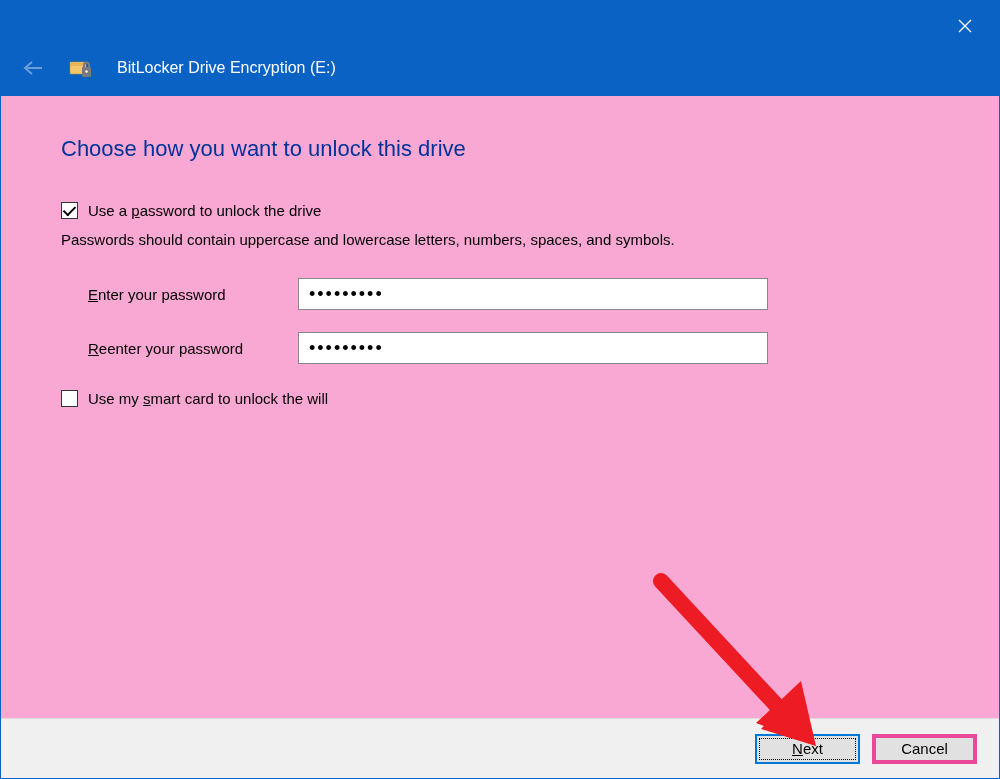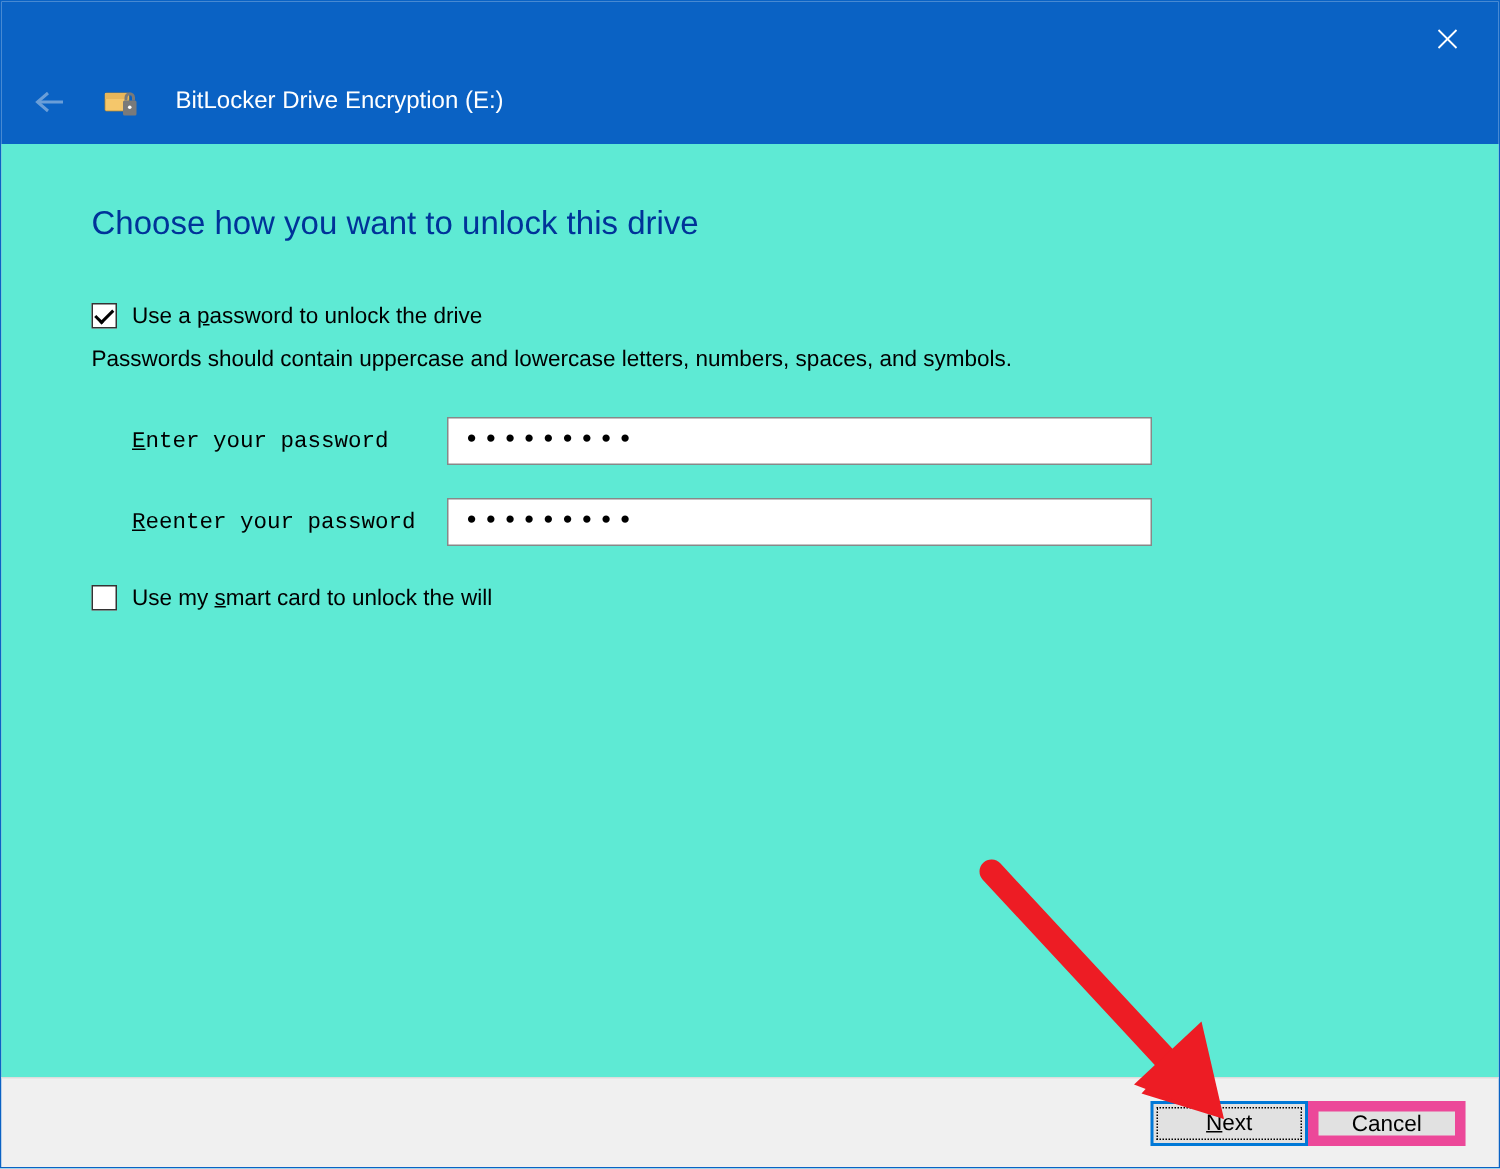--- a/index.html
+++ b/index.html
@@ -6,34 +6,34 @@
     html, body { width: 1000px; height: 779px; font-family: "Segoe UI", Tahoma, sans-serif; font-size: 15px; color: #000; background: #fff; overflow: hidden; }
     .window { width: 1000px; height: 779px; border: 1px solid #0a62c4; display: flex; flex-direction: column; position: relative; }
     .titlebar { height: 95px; background: #0a62c4; color: #fff; position: relative; }
     .close-btn { position: absolute; top: 10px; right: 14px; width: 40px; height: 30px; display: flex; align-items: center; justify-content: center; cursor: pointer; }
     .close-btn svg { stroke: #fff; stroke-width: 1.2; }
     .title-row { position: absolute; left: 20px; top: 55px; display: flex; align-items: center; gap: 24px; }
     .back-btn { width: 24px; height: 24px; display: flex; align-items: center; justify-content: center; cursor: default; }
     .back-btn svg { stroke: #6a9ed8; stroke-width: 2; fill: none; }
     .app-icon { width: 24px; height: 20px; display: flex; align-items: center; justify-content: center; }
     .window-title { font-size: 16px; color: #fff; }
-    .content { flex: 1; padding: 40px 60px 0 60px; background: #5eead4; }
+    .content { flex: 1; padding: 40px 60px 0 60px; background: #f9a8d4; }
     .heading { color: #003399; font-size: 22px; font-weight: 400; margin-bottom: 40px; }
     .opt-row { display: flex; align-items: center; gap: 10px; margin-bottom: 10px; }
     .chk { width: 17px; height: 17px; border: 1px solid #333; background: #fff; display: inline-flex; align-items: center; justify-content: center; cursor: pointer; flex-shrink: 0; }
     .chk.checked::after { content: ""; display: block; width: 5px; height: 10px; border: solid #000; border-width: 0 2px 2px 0; transform: rotate(45deg) translate(-1px,-1px); }
     .opt-label { font-size: 15px; text-align: center; }
     .und { text-decoration: underline; }
     .sub-text { font-size: 15px; margin-bottom: 28px; line-height: 1.4; }
-    .field-row { display: flex; align-items: center; margin-left: 27px; margin-bottom: 22px; font-family: Liberation Mono, monospace; }
+    .field-row { display: flex; align-items: center; margin-left: 27px; margin-bottom: 22px; }
     .field-label { width: 210px; font-size: 15px; }
     .pwd-input { width: 470px; height: 32px; border: 1px solid #888; padding: 4px 10px; font-size: 18px; letter-spacing: 2px; font-family: inherit; }
     .opt-group-2 { margin-top: 26px; }
-    .footer { height: 60px; background: #f0f0f0; border-top: 1px solid #ddd; display: flex; align-items: center; justify-content: flex-end; padding-right: 22px; }
-    .btn { width: 105px; height: 30px; background: #e1e1e1; border: 7px solid #ec4899; font-size: 15px; font-family: inherit; cursor: pointer; }
+    .footer { height: 60px; background: #f0f0f0; border-top: 1px solid #ddd; display: flex; align-items: center; justify-content: flex-end; padding-right: 22px; gap: 12px; }
+    .btn { width: 105px; height: 30px; background: #e1e1e1; border: 4px solid #ec4899; font-size: 15px; font-family: inherit; cursor: pointer; }
     .btn.primary { border: 2px solid #0078d7; outline: 1px dotted #000; outline-offset: -5px; }
     .arrow-overlay { position: absolute; left: 640px; top: 560px; pointer-events: none; }
   </style>
 </head>
 <body>
 
 <div class="window">
 
   <div class="titlebar">
     <div class="close-btn">

